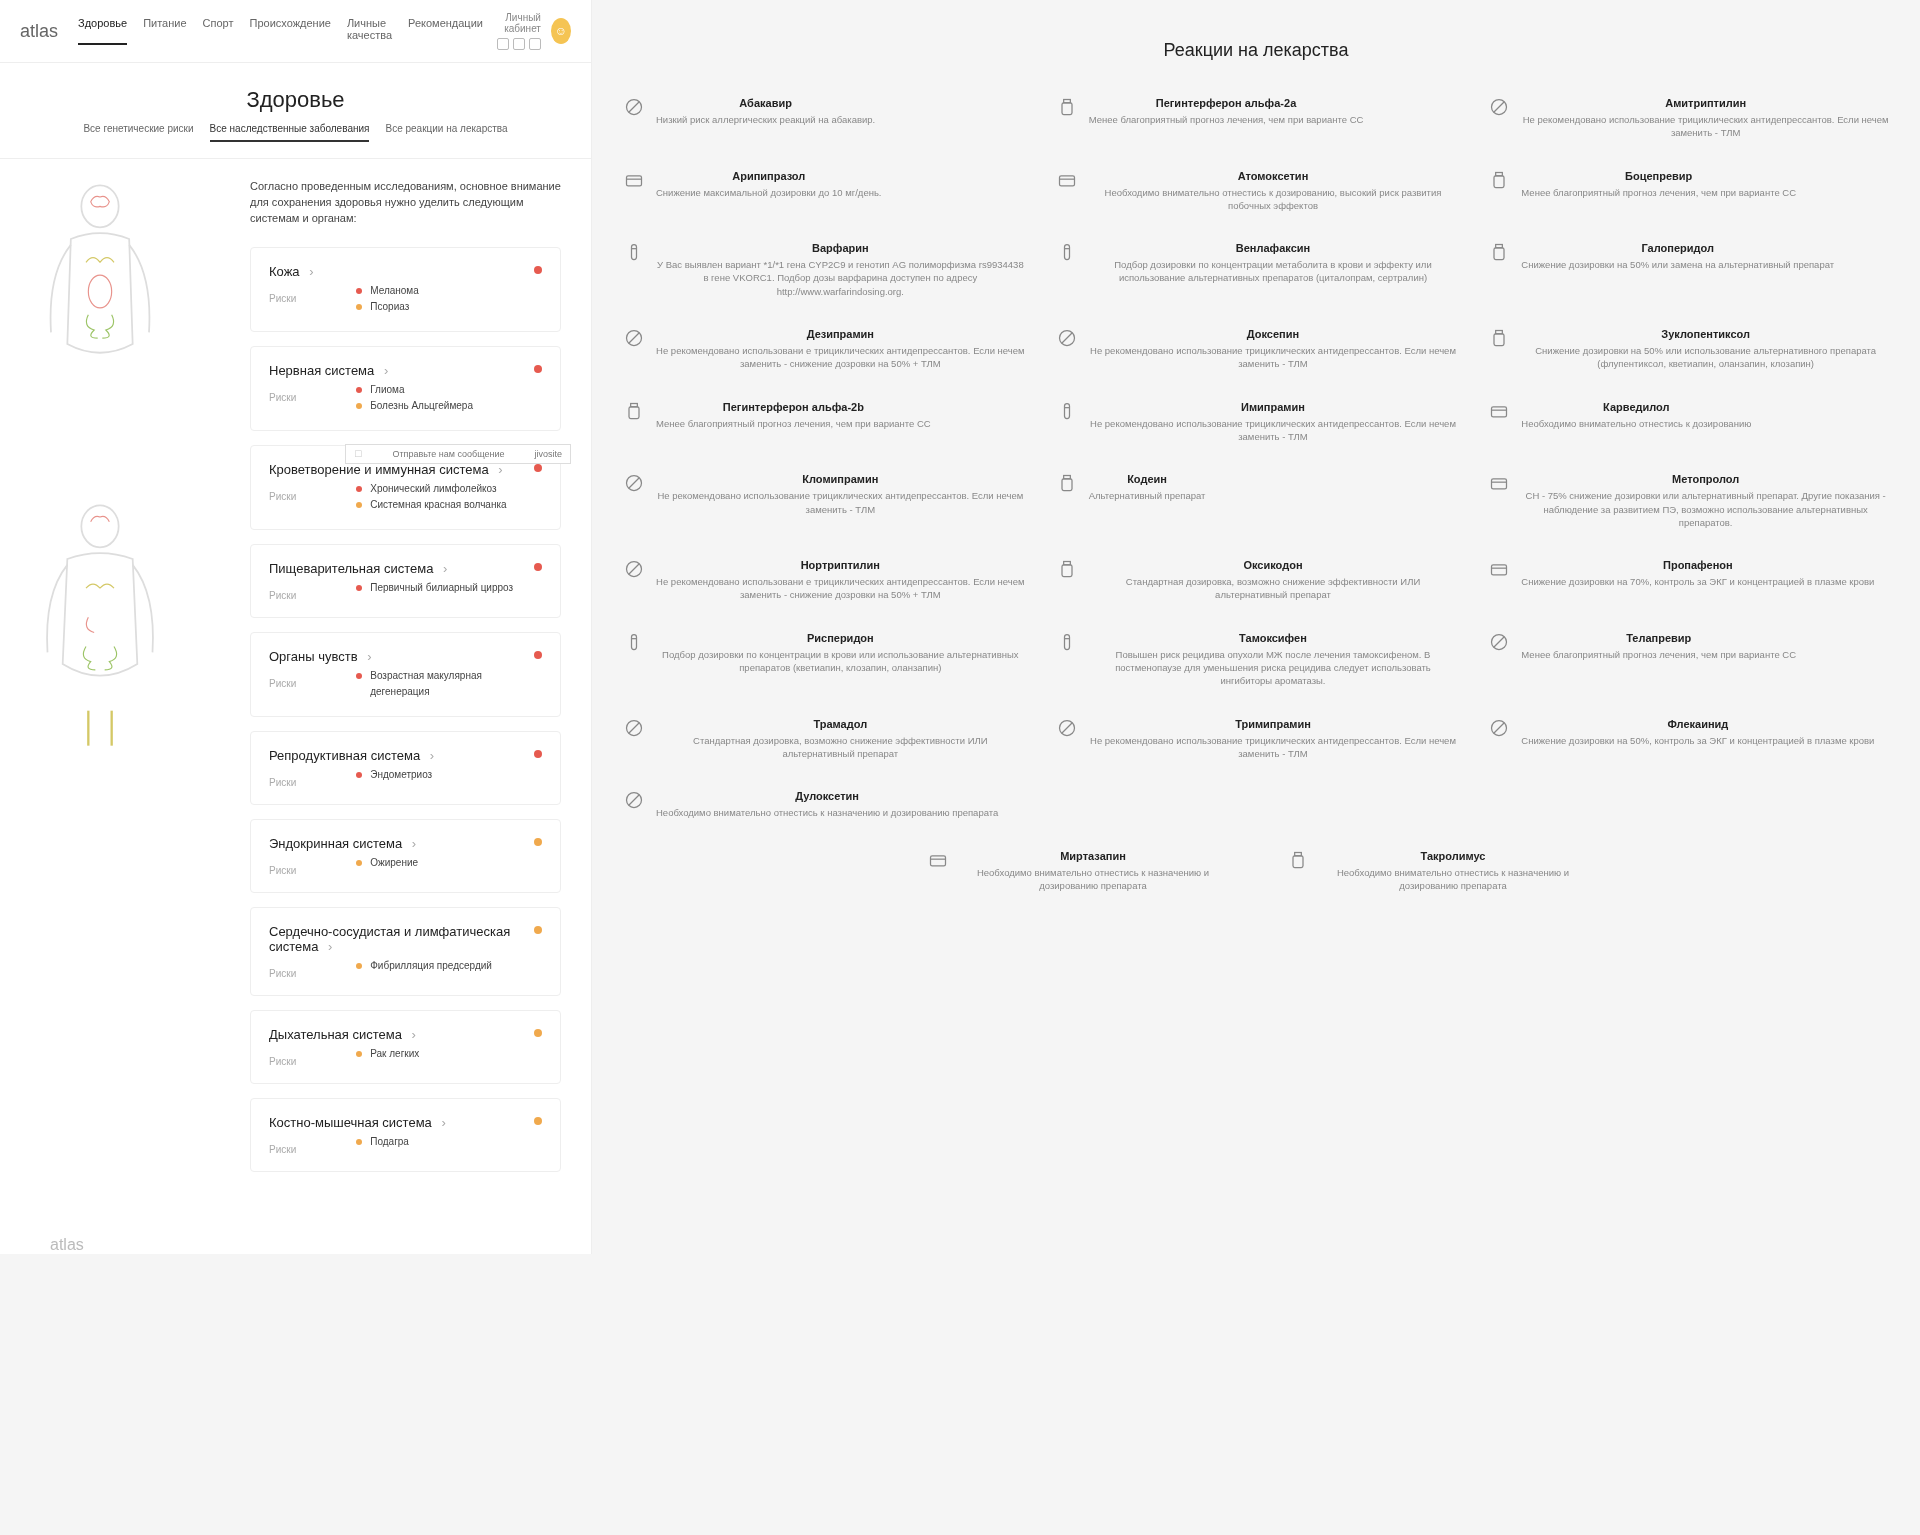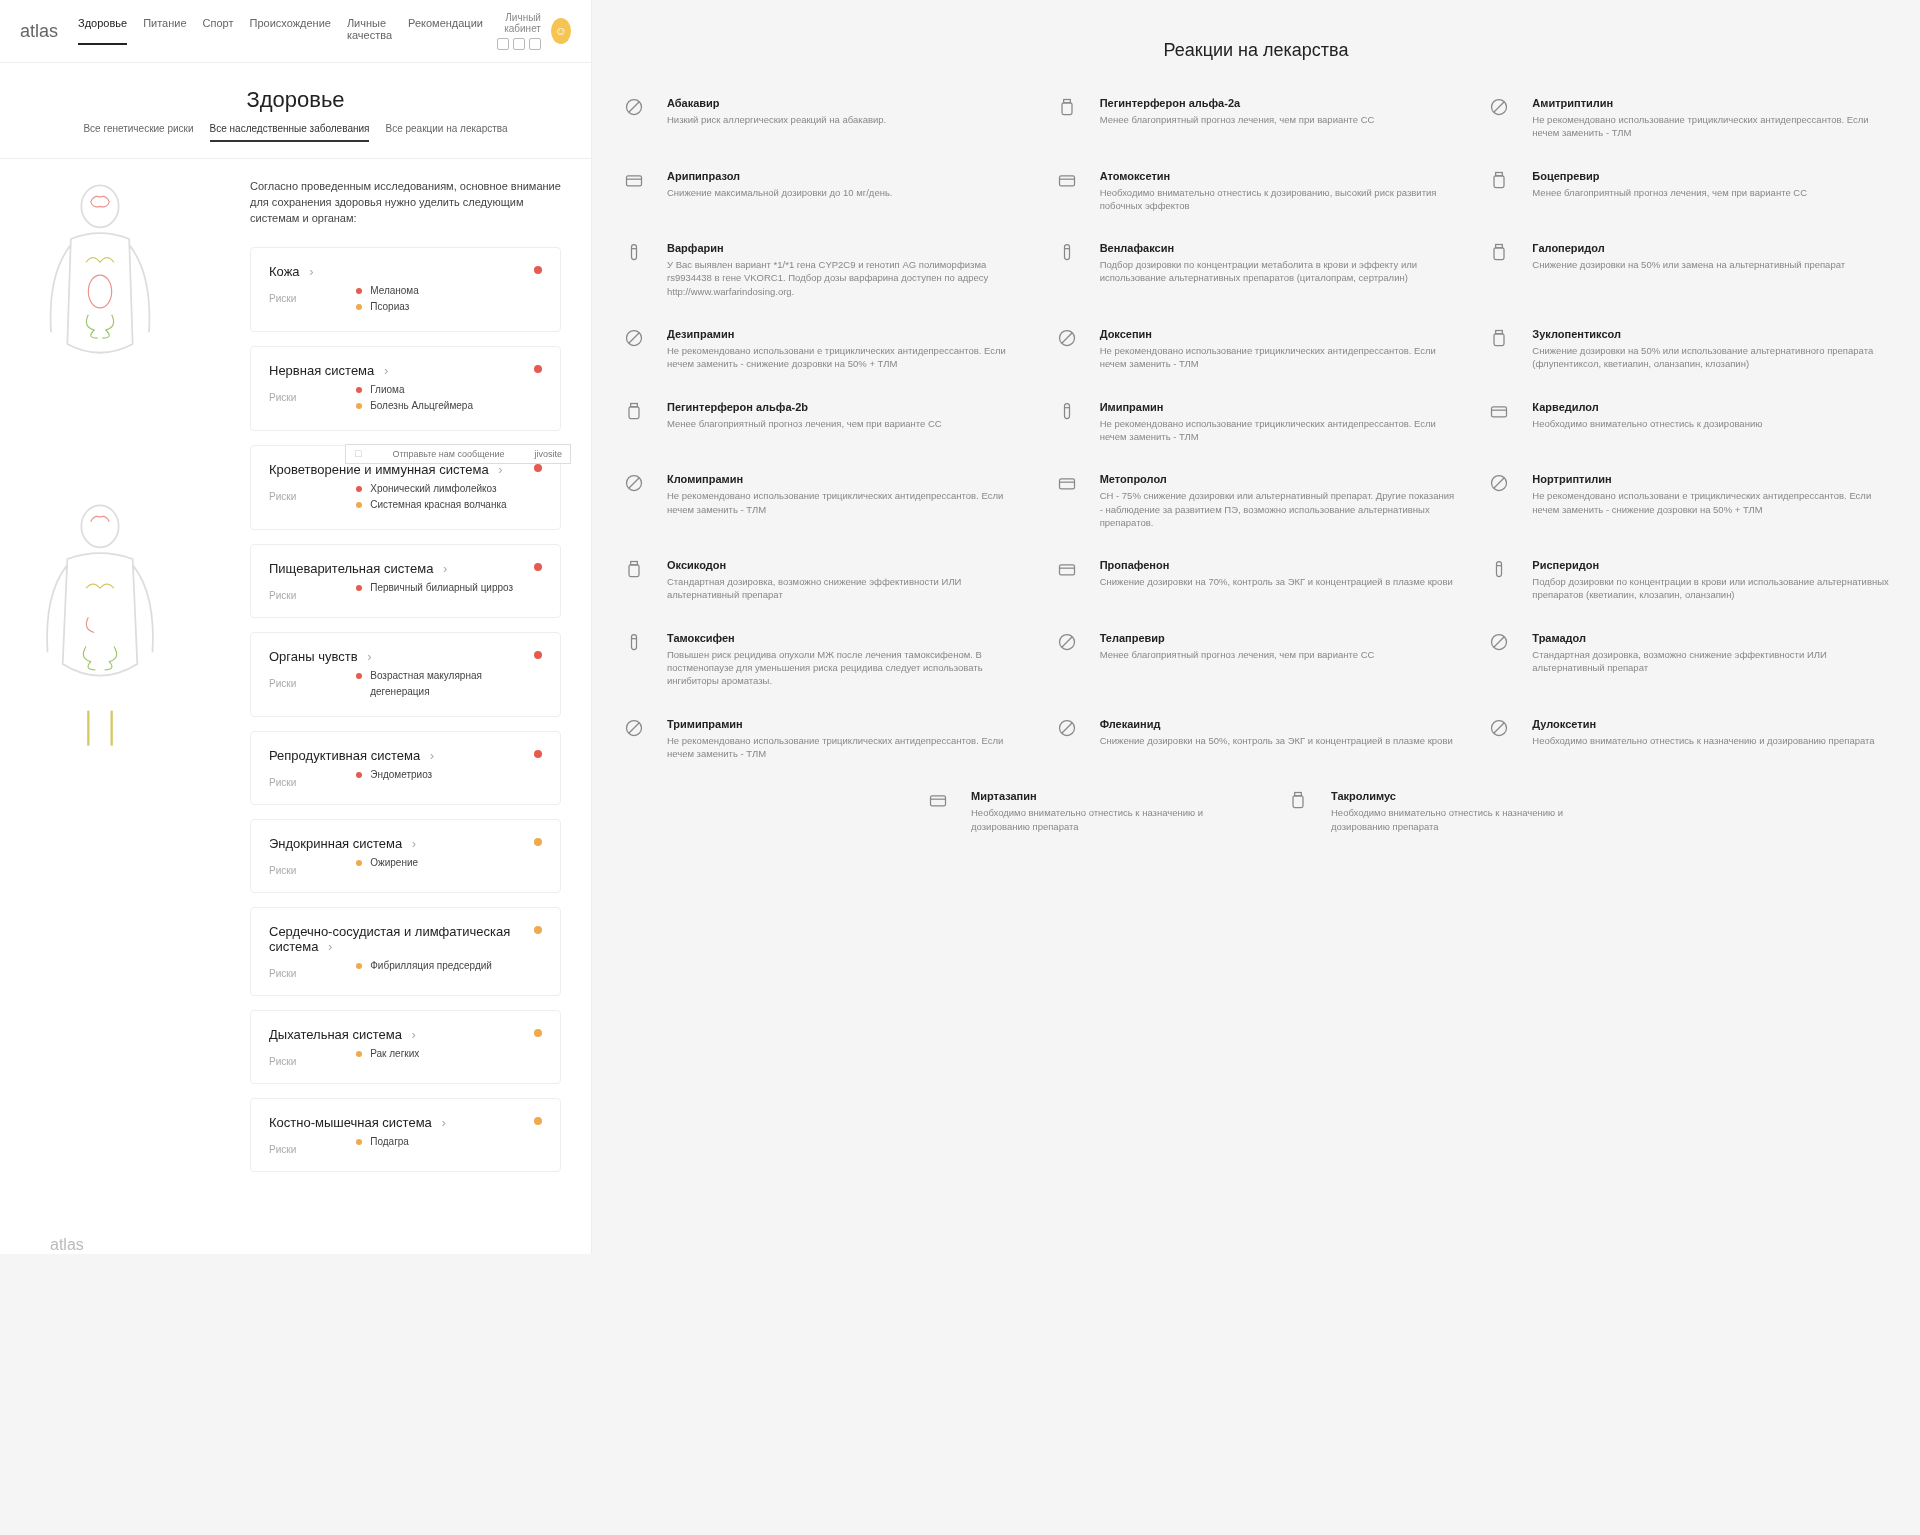--- a/index.html
+++ b/index.html
@@ -33,21 +33,21 @@
 .risks-label { font-size: 10px; color: #aaa; margin-top: 14px; }
 .risk-list { margin-top: 4px; }
 .risk-item { font-size: 10px; color: #444; padding-left: 14px; position: relative; line-height: 1.6; }
 .risk-item::before { content: ""; position: absolute; left: 0; top: 5px; width: 6px; height: 6px; border-radius: 50%; }
 .risk-item.red::before { background: #e65a4f; }
 .risk-item.orange::before { background: #f0a94d; }
 .footer-logo { margin-left: 50px; margin-top: 30px; font-size: 16px; color: #bbb; font-weight: 300; }
 .chat-widget { position: absolute; right: 20px; top: 285px; font-size: 9px; background: #fff; border: 1px solid #ddd; padding: 4px 8px; color: #777; display: flex; align-items: center; gap: 30px; }
 .right-title { text-align: center; font-size: 18px; color: #222; margin-bottom: 36px; }
 .drug-grid { display: grid; grid-template-columns: repeat(3, 1fr); gap: 30px 30px; }
-.drug-item { display: flex; gap: 21px; }
+.drug-item { display: flex; gap: 10px; text-align: center; }
 .drug-icon { width: 24px; height: 24px; flex-shrink: 0; display: flex; align-items: flex-start; justify-content: center; color: #888; }
 .drug-icon svg { width: 20px; height: 20px; stroke: #888; fill: none; stroke-width: 1.5; }
 .drug-name { font-size: 11px; font-weight: 600; color: #222; margin-bottom: 4px; }
 .drug-desc { font-size: 9.5px; color: #888; line-height: 1.4; }
 .bottom-row { display: flex; justify-content: center; gap: 60px; margin-top: 30px; }
 .icon-box { width: 12px; height: 12px; border: 1px solid #bbb; border-radius: 2px; }
 </style>
 </head>
 <body>
 
@@ -414,20 +414,32 @@
             </svg>
           </div>
           <div>
             <div class="drug-name">Кломипрамин</div>
             <div class="drug-desc">Не рекомендовано использование трициклических антидепрессантов. Если нечем заменить - ТЛМ</div>
           </div>
         </div>
         <div class="drug-item">
           <div class="drug-icon">
             <svg viewBox="0 0 24 24">
+              <rect x="8" y="3" width="8" height="4"></rect>
+              <rect x="6" y="7" width="12" height="14" rx="2"></rect>
+            </svg>
+          </div>
+          <div>
+            <div class="drug-name">Кодеин</div>
+            <div class="drug-desc">Альтернативный препарат</div>
+          </div>
+        </div>
+        <div class="drug-item">
+          <div class="drug-icon">
+            <svg viewBox="0 0 24 24">
               <rect x="3" y="7" width="18" height="12" rx="2"></rect>
               <line x1="3" y1="11" x2="21" y2="11"></line>
             </svg>
           </div>
           <div>
             <div class="drug-name">Метопролол</div>
             <div class="drug-desc">СН - 75% снижение дозировки или альтернативный препарат. Другие показания - наблюдение за развитием ПЭ, возможно использование альтернативных препаратов.</div>
           </div>
         </div>
         <div class="drug-item">

